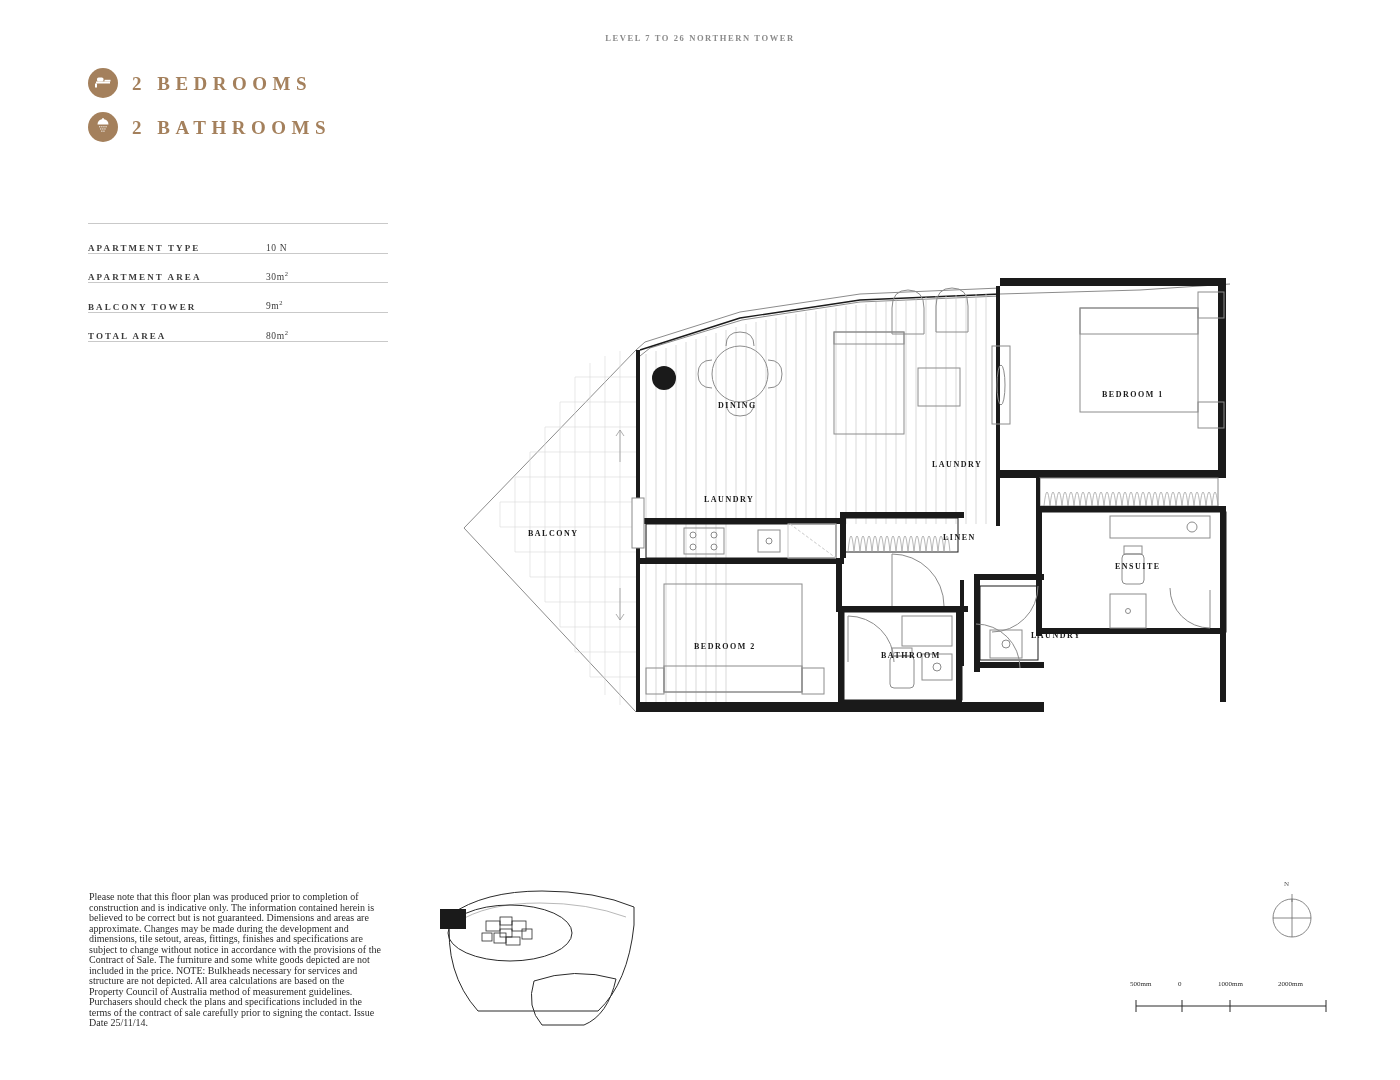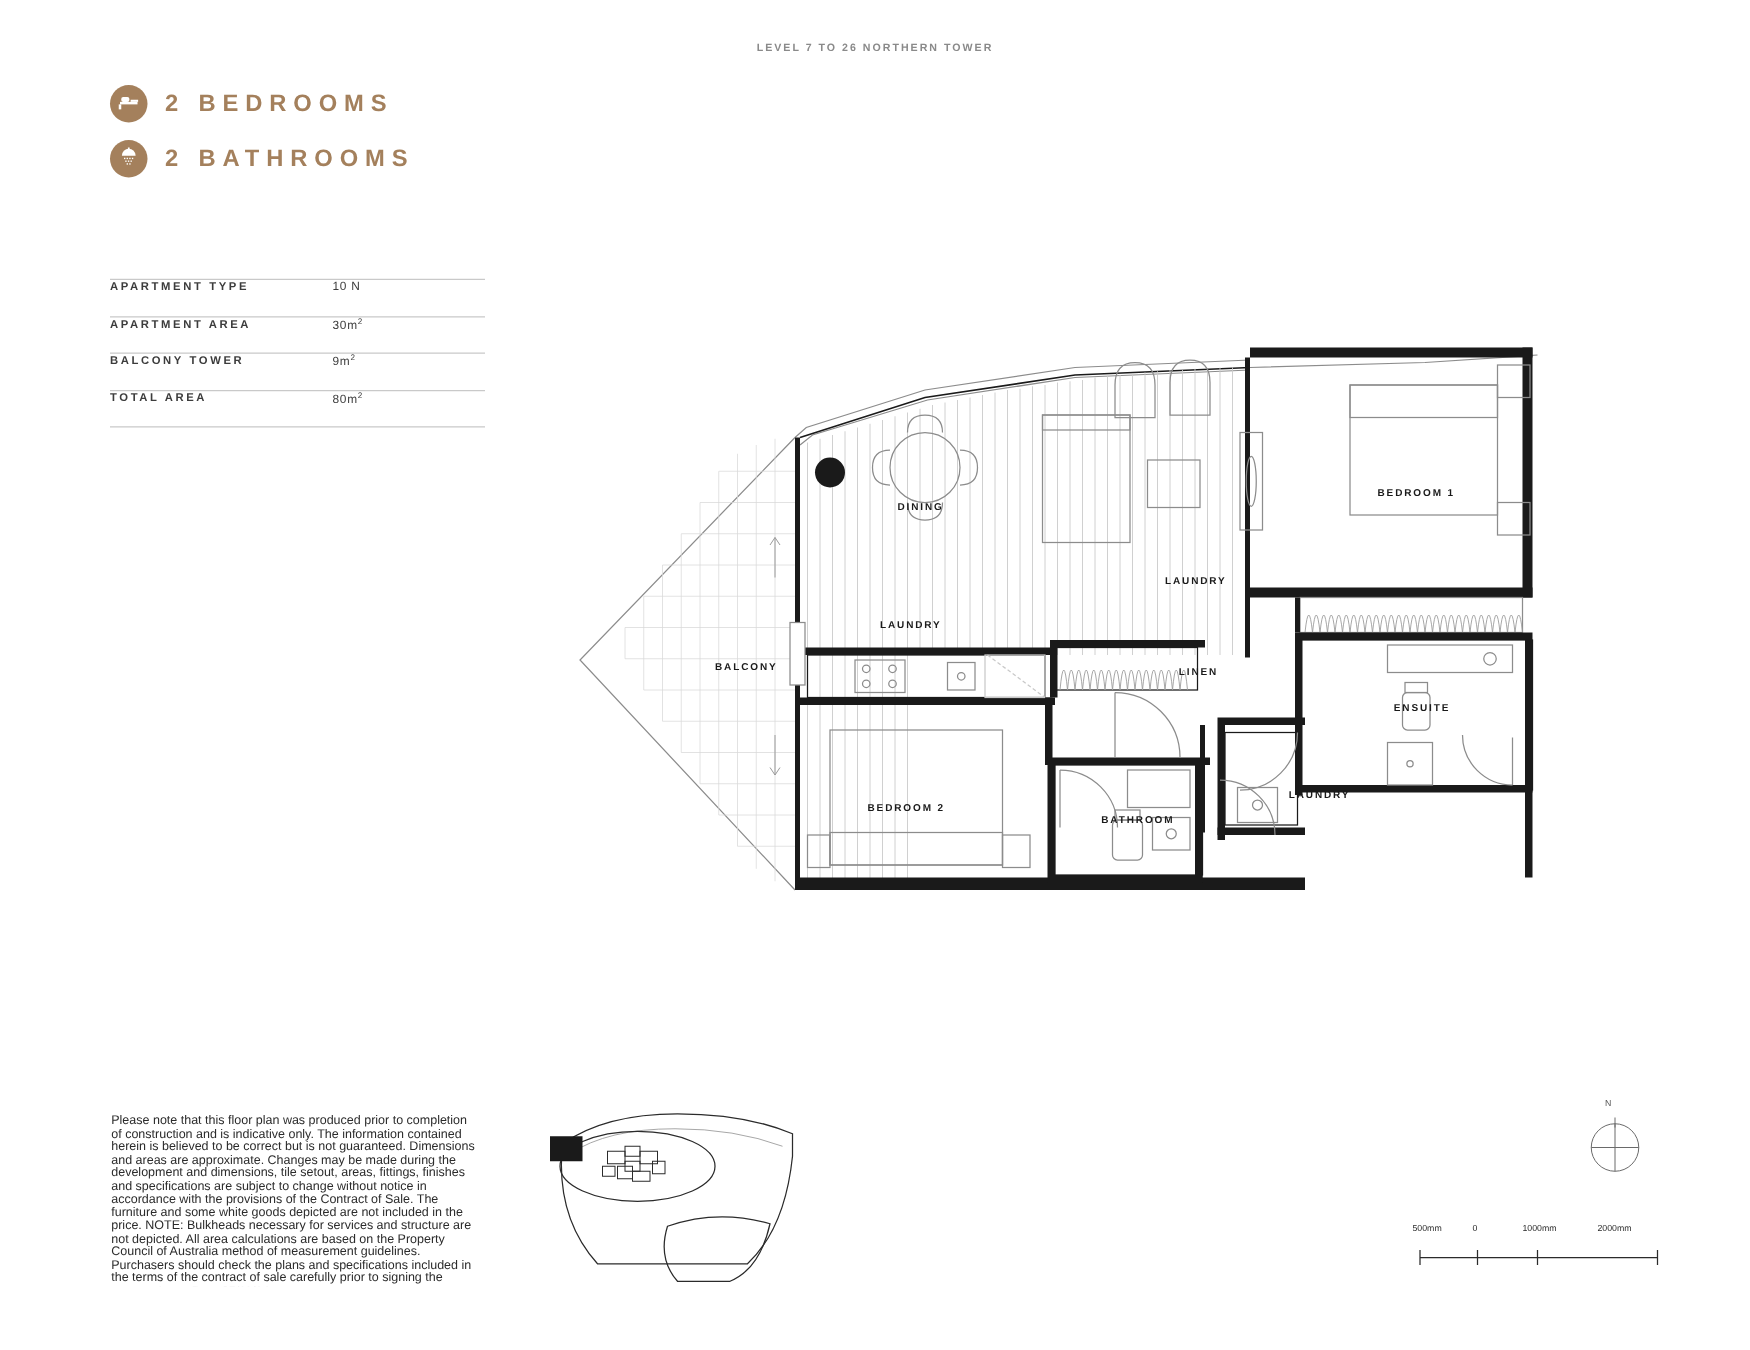--- a/index.html
+++ b/index.html
@@ -10,20 +10,21 @@
   body {
     font-family: "Liberation Sans", sans-serif;
     color: #221f1f;
   }
   #page {
     position: relative;
     width: 1400px;
     height: 1029px;
     overflow: hidden;
     background: #ffffff;
+    font-family: Liberation Serif, serif;
   }
 
   
   .level-label {
     position: absolute;
     top: 33px;
     left: 0;
     width: 1400px;
     text-align: center;
     font-size: 8.5px;
@@ -67,21 +68,21 @@
   
   .spec-table {
     position: absolute;
     left: 88px;
     top: 223px;
     width: 300px;
     border-top: 1px solid #c9c9c9;
   }
   .spec-row {
     display: flex;
-    align-items: flex-start;
+    align-items: flex-end;
     height: 28.5px;
     border-bottom: 1px solid #c9c9c9;
   }
   .spec-label {
     width: 178px;
     font-size: 9px;
     letter-spacing: 2.1px;
     font-weight: bold;
     color: #3c3c3c;
   }
@@ -422,21 +423,21 @@
 
           <rect x="192" y="248" width="12" height="50" fill="#ffffff" stroke="#8c8c8c"></rect>
 
           <path d="M180 180 L180 212 M176 186 L180 180 L184 186" stroke="#9a9a9a" stroke-width="0.8" fill="none"></path>
           <path d="M180 338 L180 370 M176 364 L180 370 L184 364" stroke="#9a9a9a" stroke-width="0.8" fill="none"></path>
         </g>
       </g>
     </svg>
 
     
-    <span class="room-label" style="left:88px;  top:279px;margin-left:44px;">BALCONY</span>
+    <span class="room-label" style="left:88px;  top:279px;">BALCONY</span>
     <span class="room-label" style="left:278px; top:151px;">DINING</span>
     <span class="room-label" style="left:264px; top:245px;">LAUNDRY</span>
     <span class="room-label" style="left:492px; top:210px;">LAUNDRY</span>
     <span class="room-label" style="left:662px; top:140px;">BEDROOM 1</span>
     <span class="room-label" style="left:254px; top:392px;">BEDROOM 2</span>
     <span class="room-label" style="left:503px; top:283px;">LINEN</span>
     <span class="room-label" style="left:675px; top:312px;">ENSUITE</span>
     <span class="room-label" style="left:591px; top:381px;">LAUNDRY</span>
     <span class="room-label" style="left:441px; top:401px;">BATHROOM</span>
   </div>

